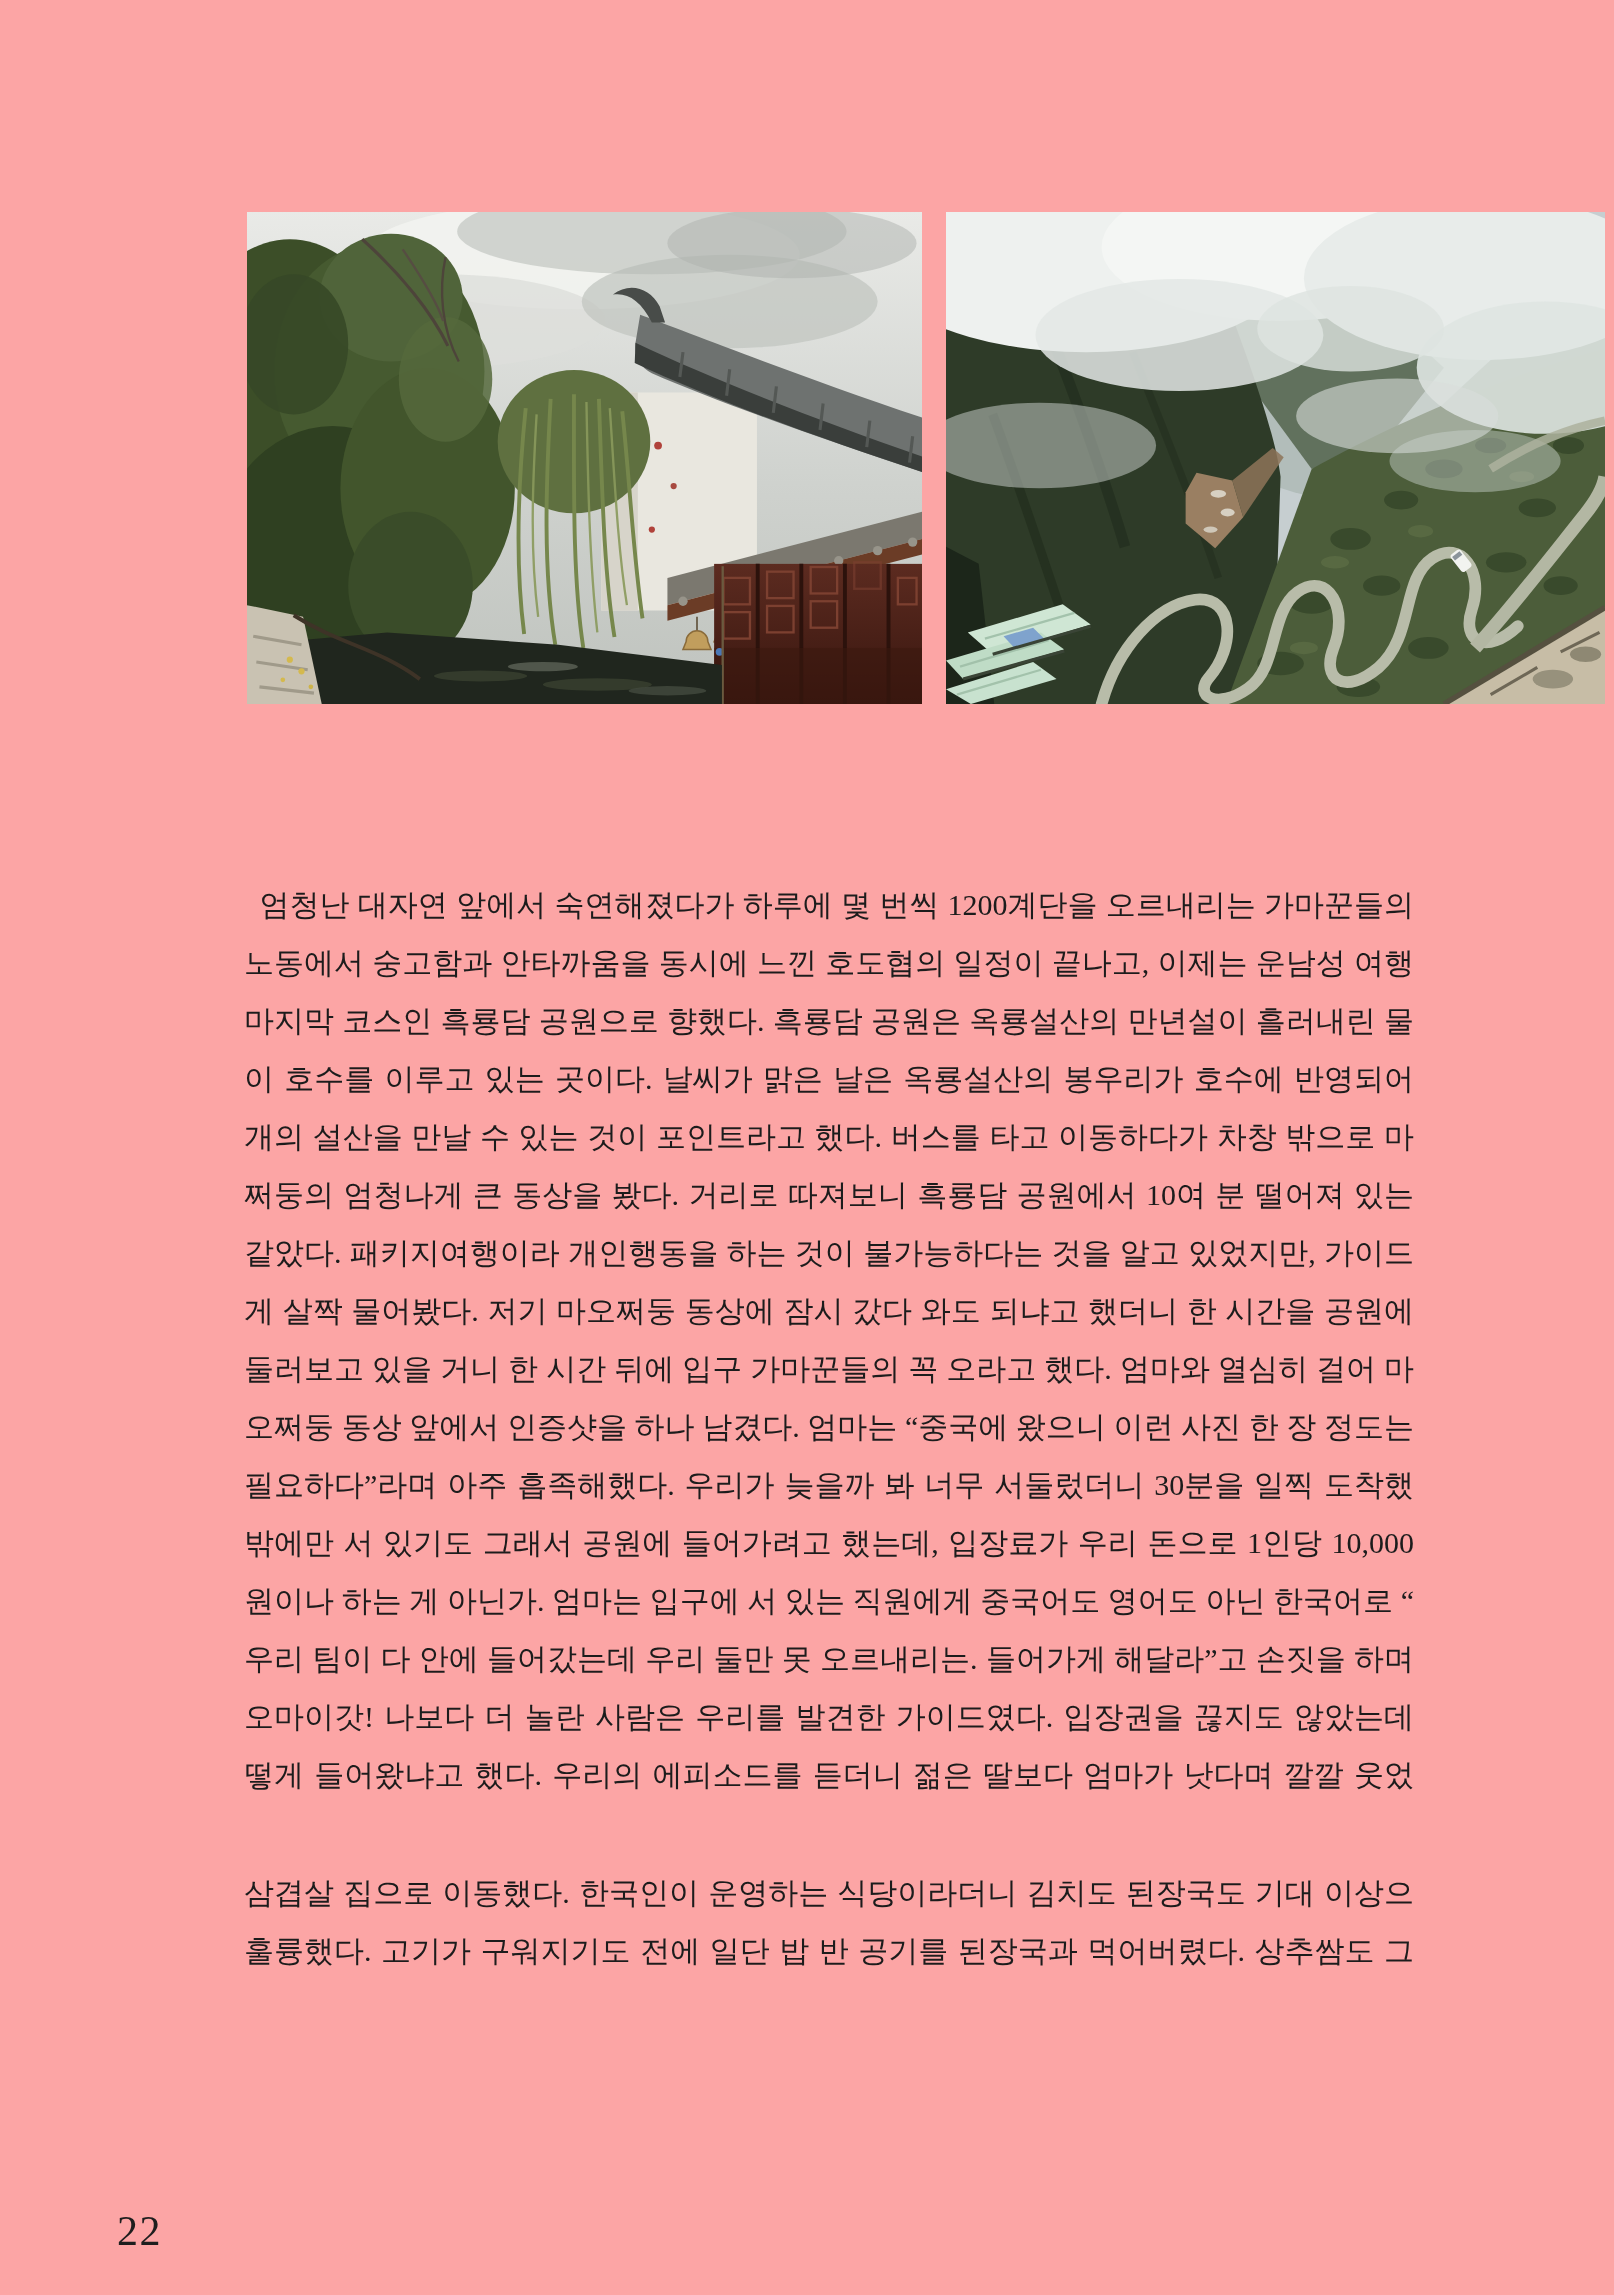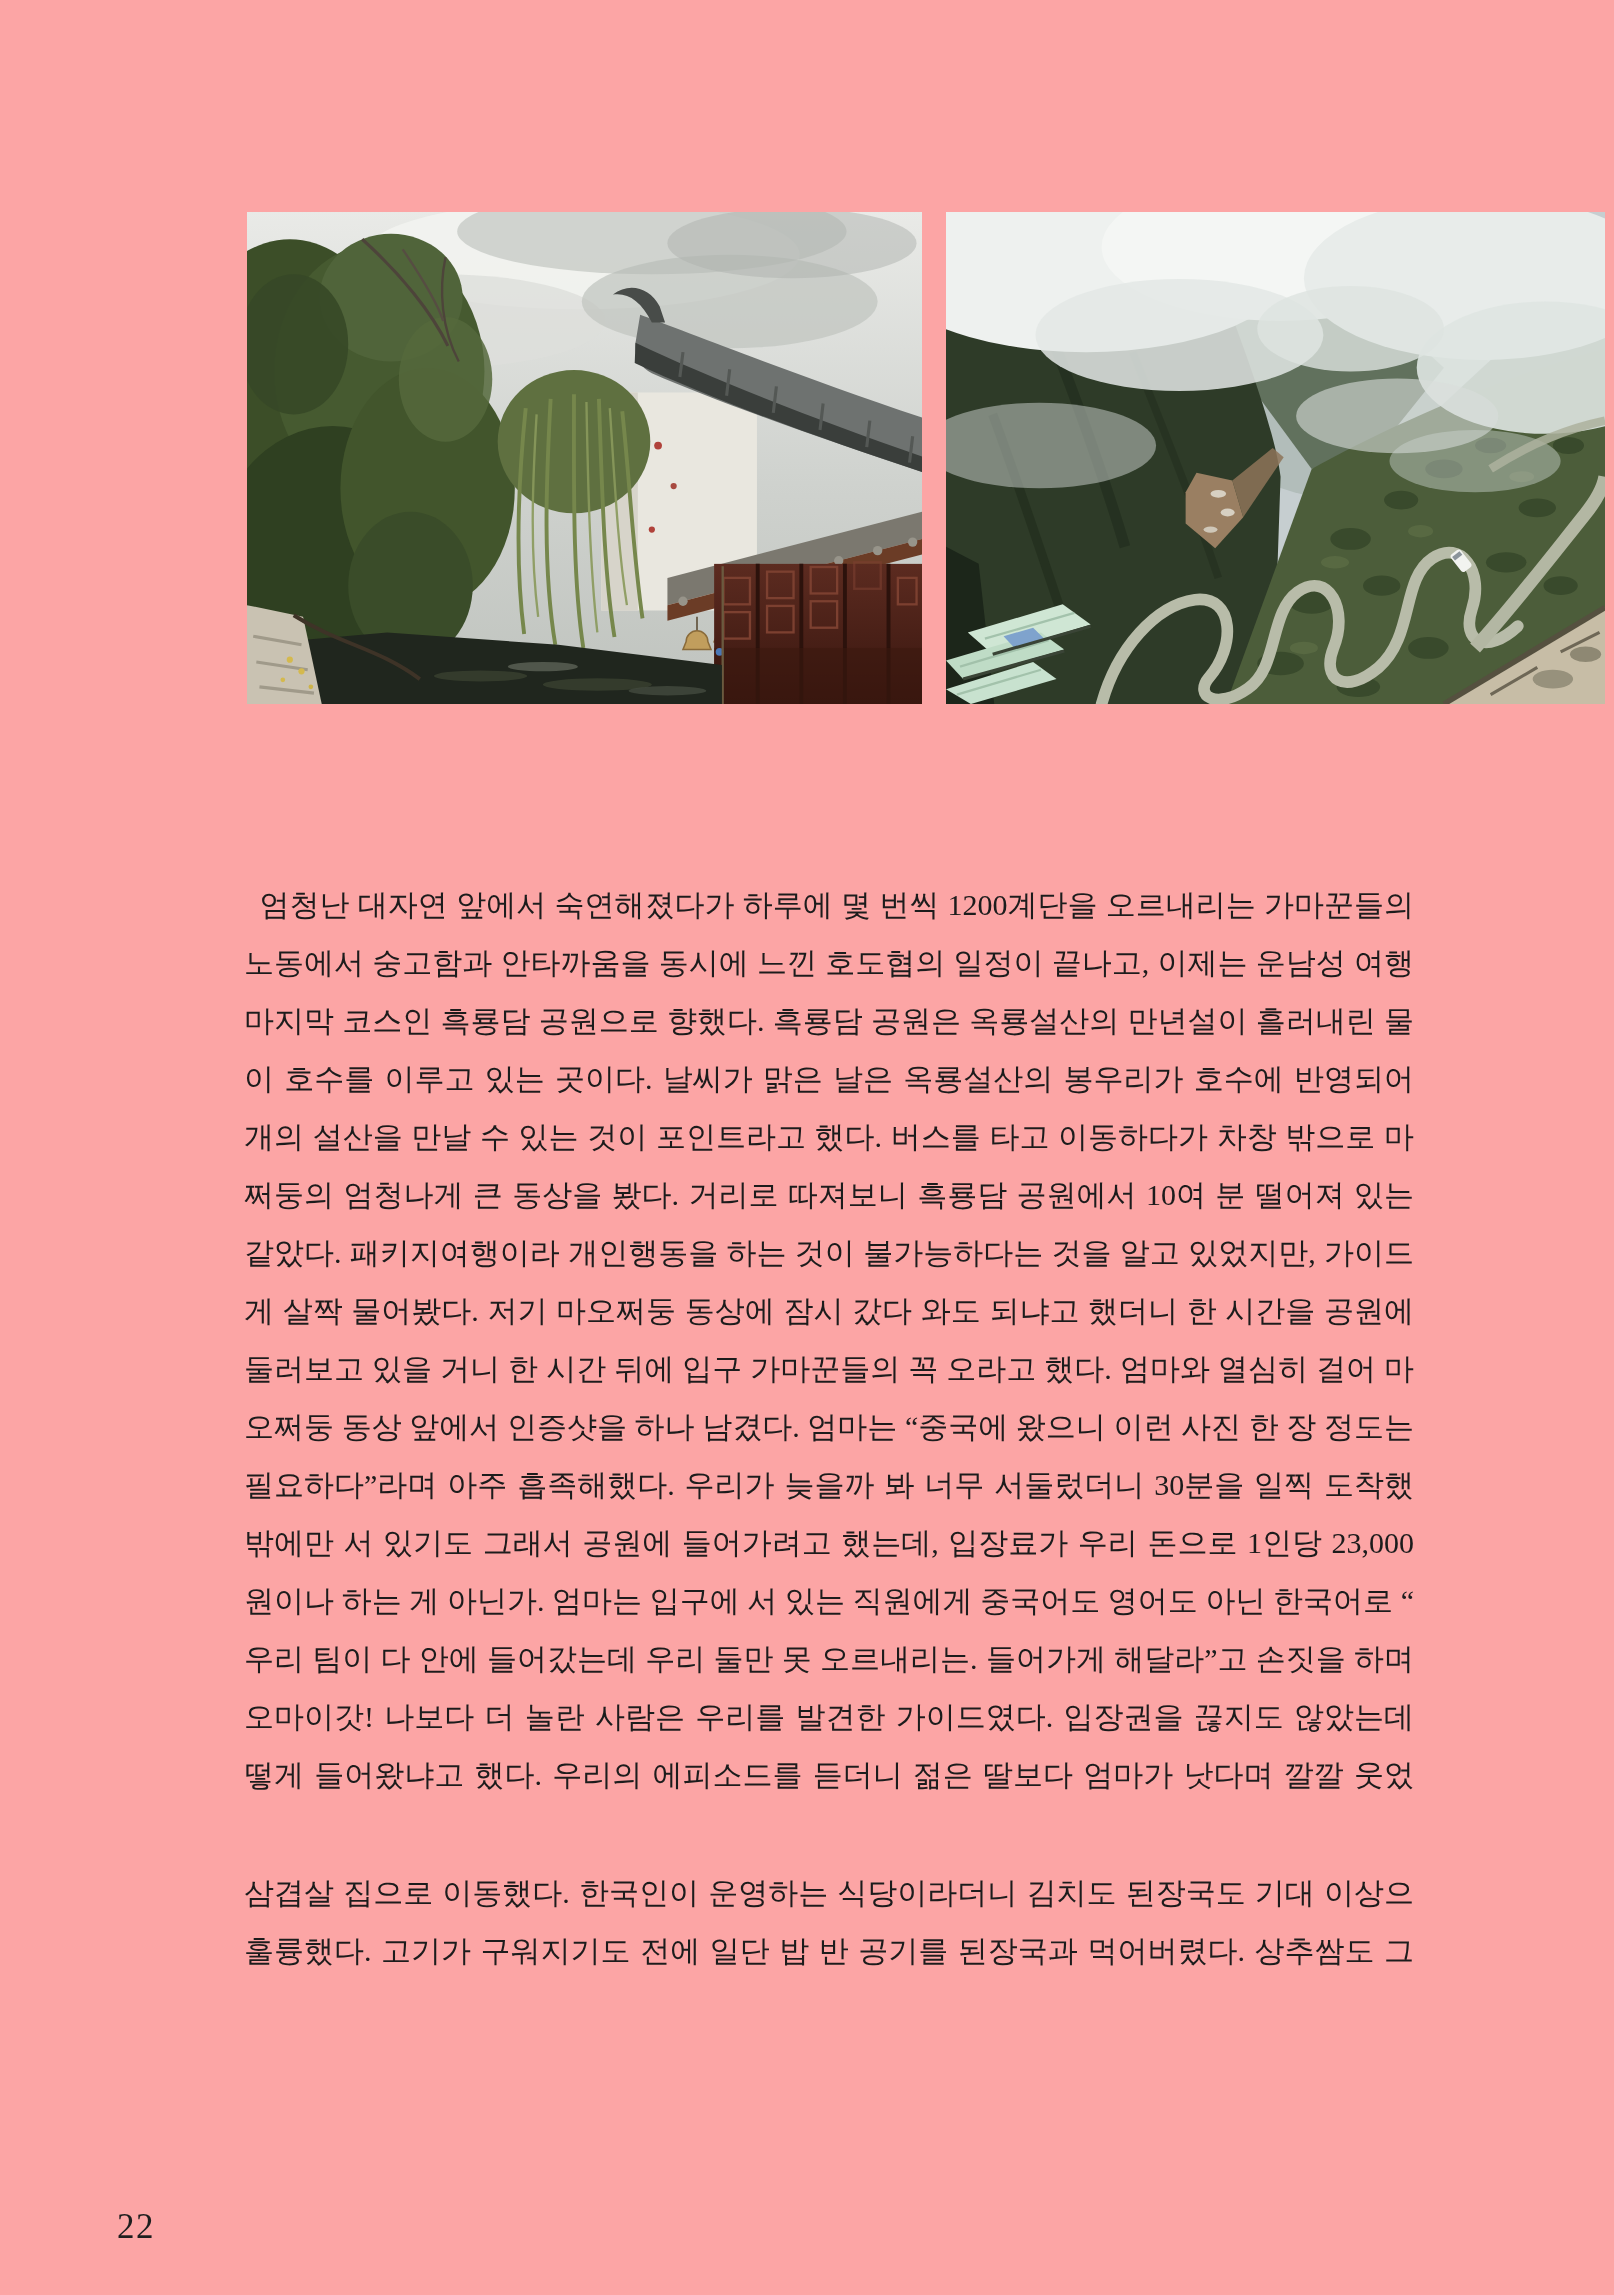--- a/index.html
+++ b/index.html
@@ -25,21 +25,21 @@
     height:58px; line-height:58px; font-size:30px;
     text-align:justify; text-align-last:justify;
     overflow:hidden; color:#1c1c1c;
     font-family:"Liberation Serif", serif;
   }
   .line.first { padding-left:15.6px; }
   .line.last  { text-align-last:left; }
 
   .page-number {
     position:absolute; left:117px; top:2207px;
-    font-size:35px; color:#1e1e1e; letter-spacing:1.6px;
+    font-size:42px; color:#1e1e1e; letter-spacing:1.6px;
     font-family:"Liberation Serif", serif;
   }
 </style>
 </head>
 <body>
 
 <div class="page">
 
   <figure class="photo photo-left" style="margin:0">
     <svg viewBox="0 0 867 632" preserveAspectRatio="none">
@@ -267,21 +267,21 @@
         <div class="line">노동에서 숭고함과 안타까움을 동시에 느낀 호도협의 일정이 끝나고, 이제는 운남성 여행의</div>
         <div class="line">마지막 코스인 흑룡담 공원으로 향했다. 흑룡담 공원은 옥룡설산의 만년설이 흘러내린 물</div>
         <div class="line">이 호수를 이루고 있는 곳이다. 날씨가 맑은 날은 옥룡설산의 봉우리가 호수에 반영되어 두</div>
         <div class="line">개의 설산을 만날 수 있는 것이 포인트라고 했다. 버스를 타고 이동하다가 차창 밖으로 마오</div>
         <div class="line">쩌둥의 엄청나게 큰 동상을 봤다. 거리로 따져보니 흑룡담 공원에서 10여 분 떨어져 있는 것</div>
         <div class="line">같았다. 패키지여행이라 개인행동을 하는 것이 불가능하다는 것을 알고 있었지만, 가이드에</div>
         <div class="line">게 살짝 물어봤다. 저기 마오쩌둥 동상에 잠시 갔다 와도 되냐고 했더니 한 시간을 공원에서</div>
         <div class="line">둘러보고 있을 거니 한 시간 뒤에 입구 가마꾼들의 꼭 오라고 했다. 엄마와 열심히 걸어 마</div>
         <div class="line">오쩌둥 동상 앞에서 인증샷을 하나 남겼다. 엄마는 “중국에 왔으니 이런 사진 한 장 정도는</div>
         <div class="line">필요하다”라며 아주 흡족해했다. 우리가 늦을까 봐 너무 서둘렀더니 30분을 일찍 도착했다.</div>
-        <div class="line">밖에만 서 있기도 그래서 공원에 들어가려고 했는데, 입장료가 우리 돈으로 1인당 23,000</div>
+        <div class="line">밖에만 서 있기도 그래서 공원에 들어가려고 했는데, 입장료가 우리 돈으로 1인당 10,000</div>
         <div class="line">원이나 하는 게 아닌가. 엄마는 입구에 서 있는 직원에게 중국어도 영어도 아닌 한국어로 “</div>
         <div class="line">우리 팀이 다 안에 들어갔는데 우리 둘만 못 오르내리는. 들어가게 해달라”고 손짓을 하며 설</div>
         <div class="line">오마이갓! 나보다 더 놀란 사람은 우리를 발견한 가이드였다. 입장권을 끊지도 않았는데 어</div>
         <div class="line last">떻게 들어왔냐고 했다. 우리의 에피소드를 듣더니 젊은 딸보다 엄마가 낫다며 깔깔 웃었다.</div>
       </div>
     <div class="para para-2">
         <div class="line">삼겹살 집으로 이동했다. 한국인이 운영하는 식당이라더니 김치도 된장국도 기대 이상으로</div>
         <div class="line">훌륭했다. 고기가 구워지기도 전에 일단 밥 반 공기를 된장국과 먹어버렸다. 상추쌈도 그득</div>
       </div>
   </main>

